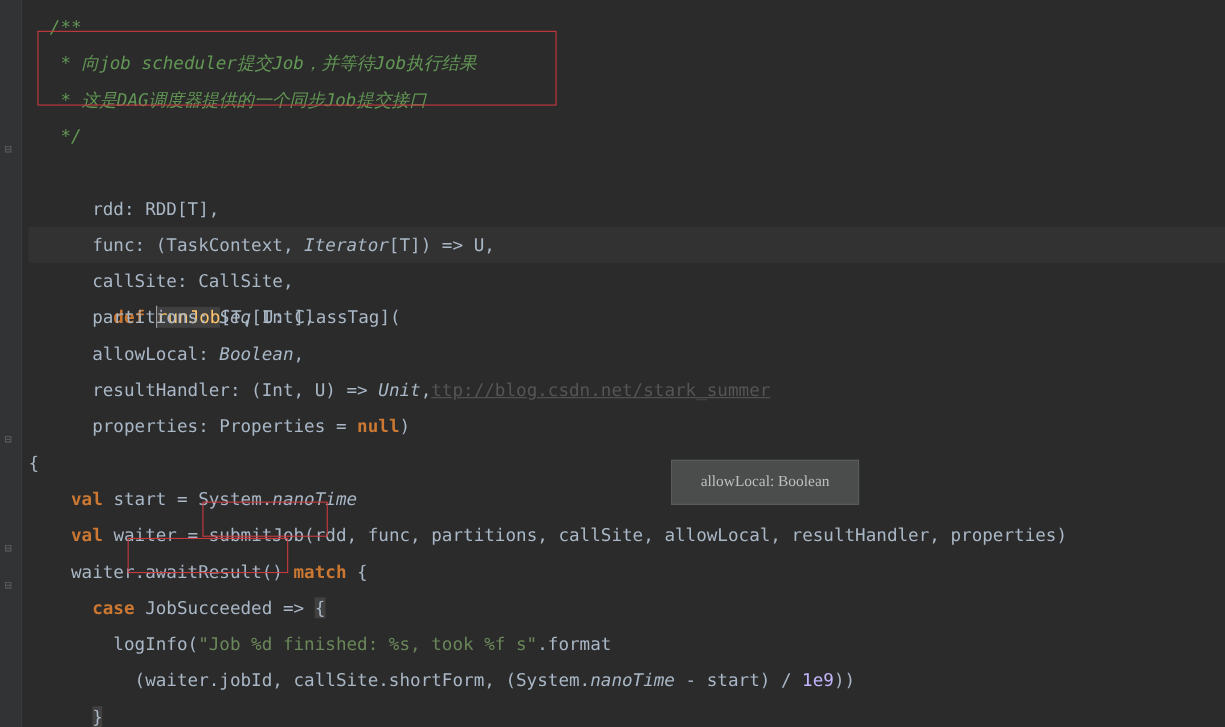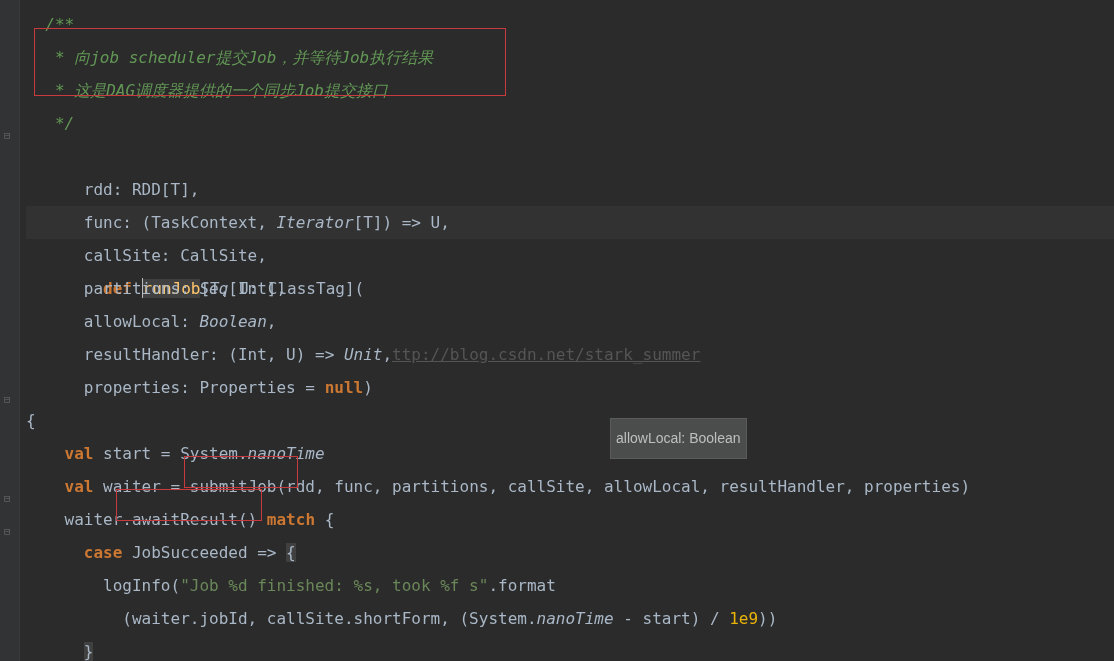--- a/index.html
+++ b/index.html
@@ -39,33 +39,33 @@
     position: absolute;
     left: 0; right: 0;
     height: 33px;
     z-index: 0;
   }
   .line > * { position: relative; z-index: 1; }
   .kw { color: #cc7832; font-weight: bold; margin-top: 38px; }
   .fn-decl { color: #ffc66d; }
   .comment-green { color: #629755; font-style: italic; }
   .str { color: #6a8759; }
-  .num { color: #eab308; }
+  .num { color: #c4b5fd; }
   .punct { color: #a9b7c6; }
   .ital { font-style: italic; }
   .hl-bg { background: #404040; }
   .watermark { color: #555555; text-decoration: underline; }
   .tooltip {
     position: absolute;
     background: #4b4d4d;
     border: 1px solid #5a5c5c;
     color: #bfbfbf;
     font-size: 14px;
-    padding: 3px 5px;
-    font-family: Liberation Sans, sans-serif;
+    padding: 3px 26px;
+    font-family: Liberation Serif, serif;
     z-index: 10;
   }
   .redbox {
     position: absolute;
     border: 1px solid #c93a3f;
     z-index: 5;
     pointer-events: none;
   }
   .fold-marker {
     position: absolute;

